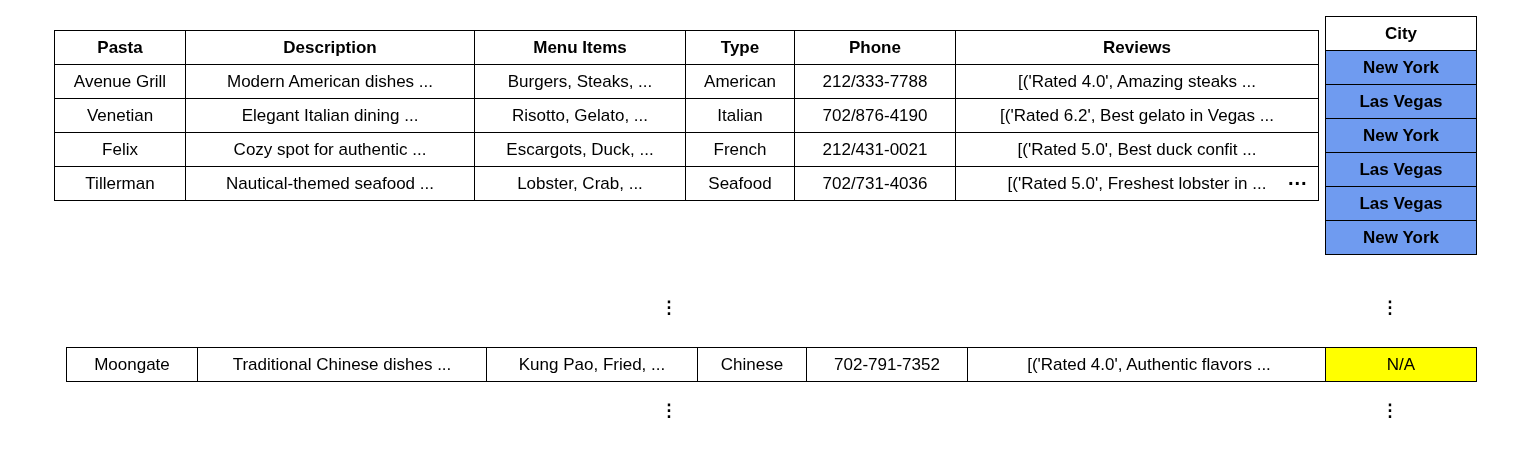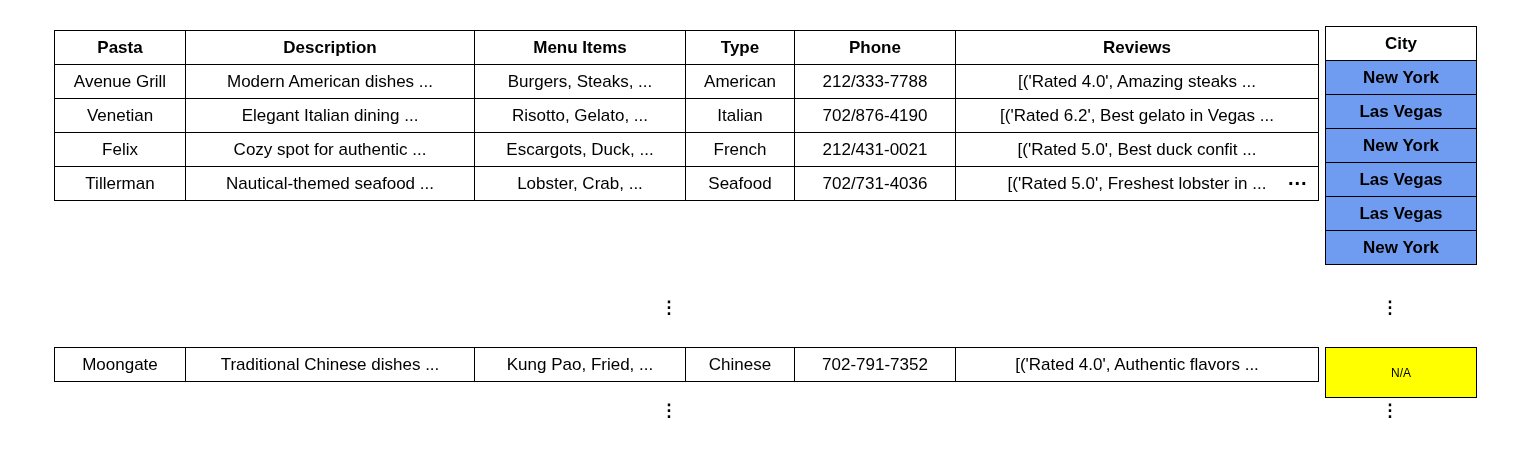--- a/index.html
+++ b/index.html
@@ -54,21 +54,21 @@
   .col-reviews { width: 350px; }
 
   .cell-left {
     text-align: left;
   }
 
   
   .city-table {
     position: absolute;
     left: 1325px;
-    top: 26px;
+    top: 16px;
     border-collapse: collapse;
     table-layout: fixed;
   }
   .city-table td, .city-table th {
     border: 1px solid #000000;
     width: 138px;
     height: 33px;
     padding: 0 6px;
     font-size: 17px;
     text-align: center;
@@ -80,21 +80,21 @@
     font-weight: bold;
     background: #ffffff;
   }
   .city-cell {
     background: #6f9bf0;
   }
 
   
   .second-table {
     position: absolute;
-    left: 54px;
+    left: 66px;
     top: 347px;
     border-collapse: collapse;
     table-layout: fixed;
   }
   .second-table td {
     border: 1px solid #000000;
     height: 33px;
     padding: 0 6px;
     font-size: 17px;
     text-align: center;
@@ -107,22 +107,22 @@
     position: absolute;
     left: 1325px;
     top: 347px;
     border-collapse: collapse;
     table-layout: fixed;
   }
   .second-city td {
     border: 1px solid #000000;
     width: 138px;
     height: 33px;
-    padding: 8px 6px;
-    font-size: 12px;
+    padding: 0 6px;
+    font-size: 17px;
     text-align: center;
     background: #ffff00;
   }
 
   
   .ell {
     position: absolute;
     font-size: 20px;
     font-weight: bold;
     letter-spacing: 1px;

